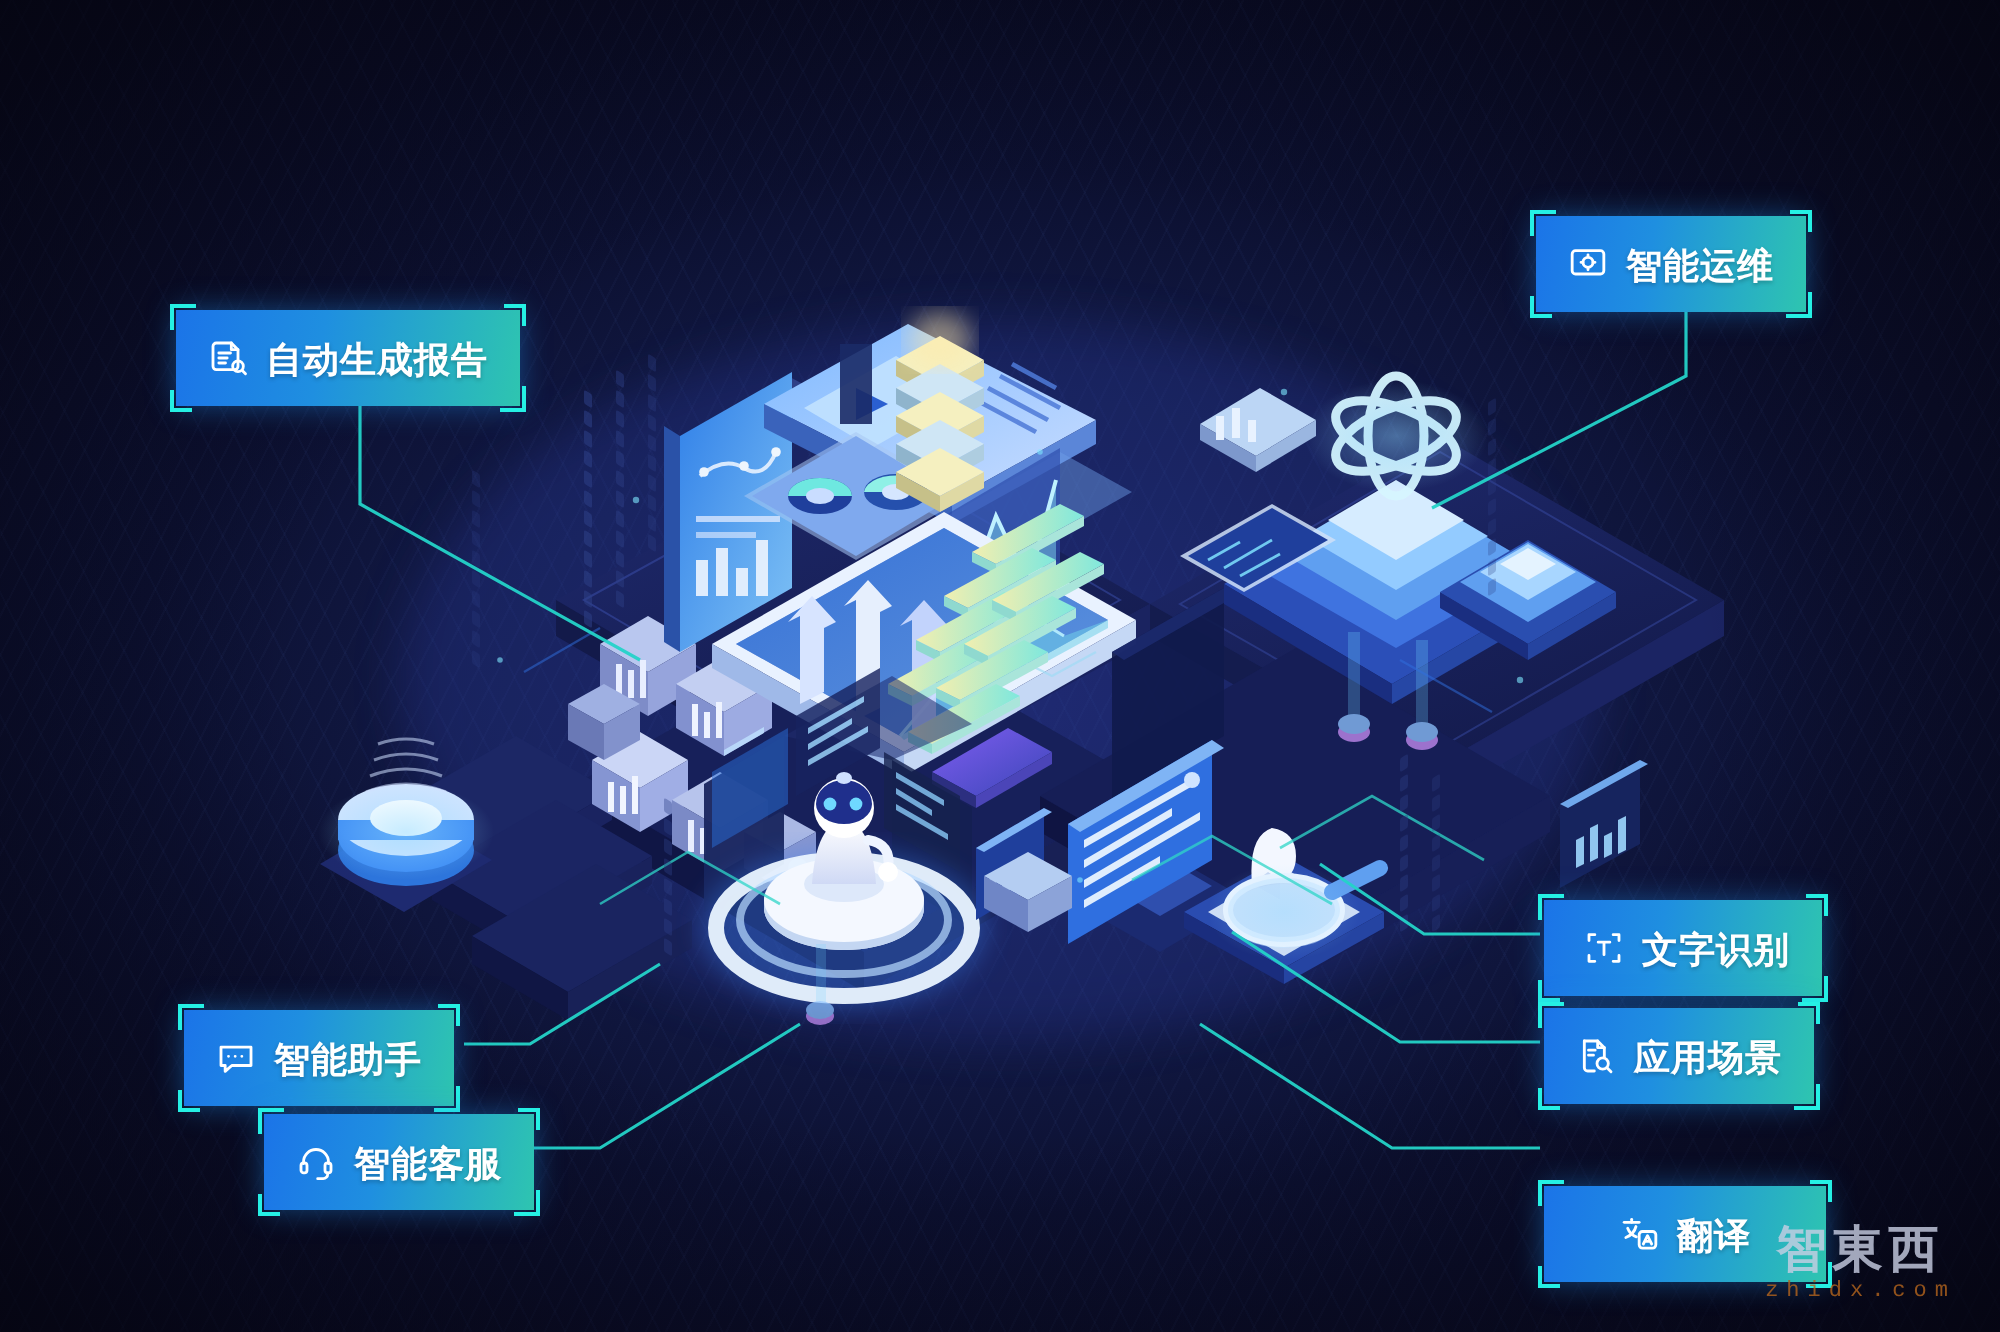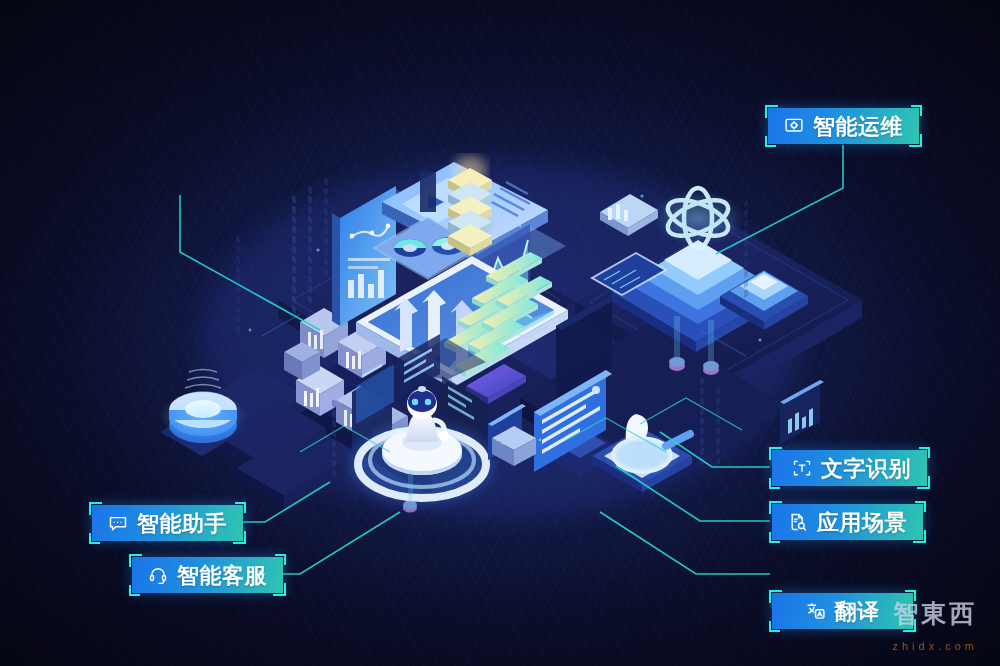--- a/index.html
+++ b/index.html
@@ -38,26 +38,26 @@
 
   
   .dotcol{ position:absolute; display:flex; flex-direction:column; gap:3px; }
   .dotcol i{ display:block; width:4px; height:7px; background:#2e3f86; opacity:.55; border-radius:1px; }
 
   
   .iso { position:absolute; left:0; top:0; width:1000px; height:666px; }
 
   
   .label{
-    position:absolute; height:36px;
+    position:absolute; height:48px;
     display:flex; align-items:center; gap:9px;
     padding:0 16px;
     background:linear-gradient(100deg,#1b74e8 0%,#1f8fe0 42%,#2ec5b0 100%);
     color:#ffffff;
-    font-size:22px; font-weight:700; letter-spacing:.5px;
+    font-size:18px; font-weight:700; letter-spacing:.5px;
     white-space:nowrap;
     box-shadow:0 0 14px rgba(32,140,230,.45);
   }
   .label .txt{ line-height:1; position:relative; top:1px; text-shadow:0 1px 2px rgba(0,0,0,.25); }
   .label .ic{ width:20px; height:20px; flex:0 0 20px; display:block; }
   .label .ic svg{ width:20px; height:20px; display:block; }
   
   .label::before,.label::after{
     content:""; position:absolute; width:11px; height:11px; pointer-events:none;
   }
@@ -77,22 +77,22 @@
   }
 
   
   .wm{ position:absolute; right:22px; bottom:14px; text-align:center; opacity:.8; }
   .wm .cn{
     font-size:25px; font-weight:700; letter-spacing:3px;
     color:#c9cfe4;
     font-family:"DejaVu Sans","Liberation Sans",sans-serif;
     line-height:1;
   }
-  .wm .en{ font-size:11px; letter-spacing:4px; color:#b5651d; margin-top:14px;
-           font-family:Liberation Sans, sans-serif; }
+  .wm .en{ font-size:11px; letter-spacing:4px; color:#b5651d; margin-top:3px;
+           font-family:Liberation Mono, monospace; }
 </style>
 </head>
 <body>
 
 <div id="stage">
 
   <div class="bg-base"></div>
   <div class="bg-diag"></div>
   <div class="bg-diag2"></div>
 
@@ -736,20 +736,36 @@
 
       <path d="M770,467 L712,467 L660,432"></path>
 
       <path d="M770,521 L700,521 L616,466"></path>
 
       <path d="M770,574 L696,574 L600,512"></path>
     </g>
   </svg>
 
 
+  <div class="label" style="left:88px;top:155px;">
+    <span class="brk tr"></span>
+    <span class="brk bl"></span>
+    <span class="ic">
+      <svg viewBox="0 0 24 24" fill="none" stroke="#ffffff" stroke-width="1.7" stroke-linecap="round" stroke-linejoin="round">
+        <path d="M5 3h9l4 4v10a2 2 0 0 1-2 2H5a2 2 0 0 1-2-2V5a2 2 0 0 1 2-2z"></path>
+        <path d="M14 3v4h4"></path>
+          <path d="M6.5 9h7"></path>
+          <path d="M6.5 12h5"></path>
+          <path d="M6.5 15h4"></path>
+        <circle cx="18" cy="17" r="3.2" fill="none"></circle>
+          <path d="M20.4 19.4 22.5 21.5"></path>
+      </svg>
+    </span>
+    <span class="txt">自动生成报告</span>
+  </div>
 
   <div class="label" style="left:768px;top:108px;">
     <span class="brk tr"></span>
     <span class="brk bl"></span>
     <span class="ic">
       <svg viewBox="0 0 24 24" fill="none" stroke="#ffffff" stroke-width="1.7" stroke-linecap="round" stroke-linejoin="round">
         <rect x="2.5" y="4" width="19" height="14" rx="2"></rect>
         <circle cx="12" cy="11" r="3"></circle>
         <path d="M12 6.5v1.2M12 14.3v1.2M7.8 11H9M15 11h1.2"></path>
       </svg>

